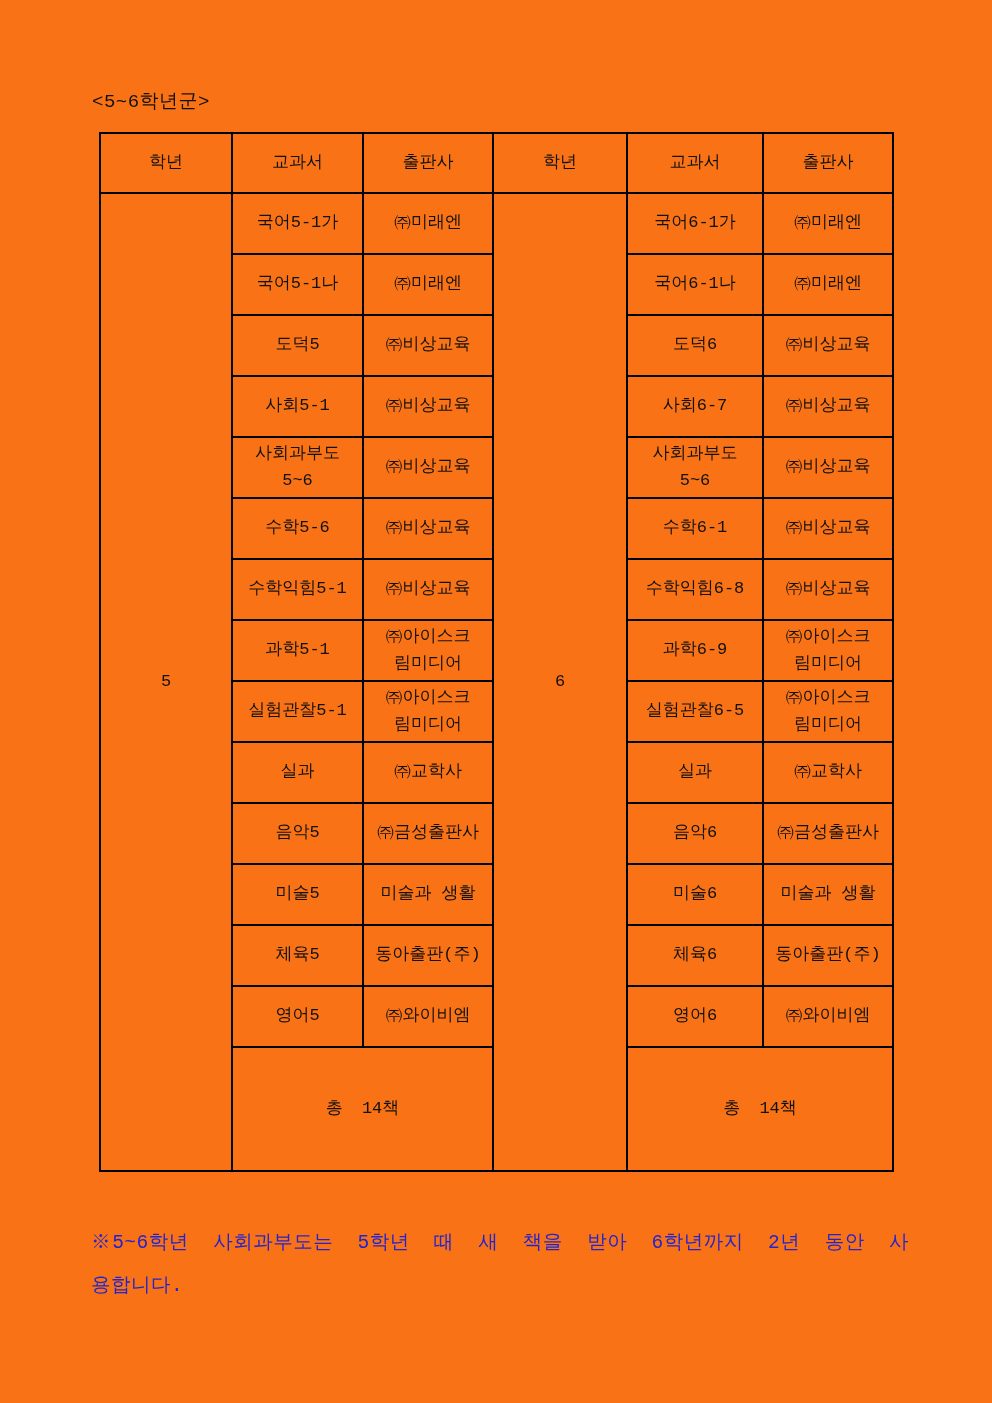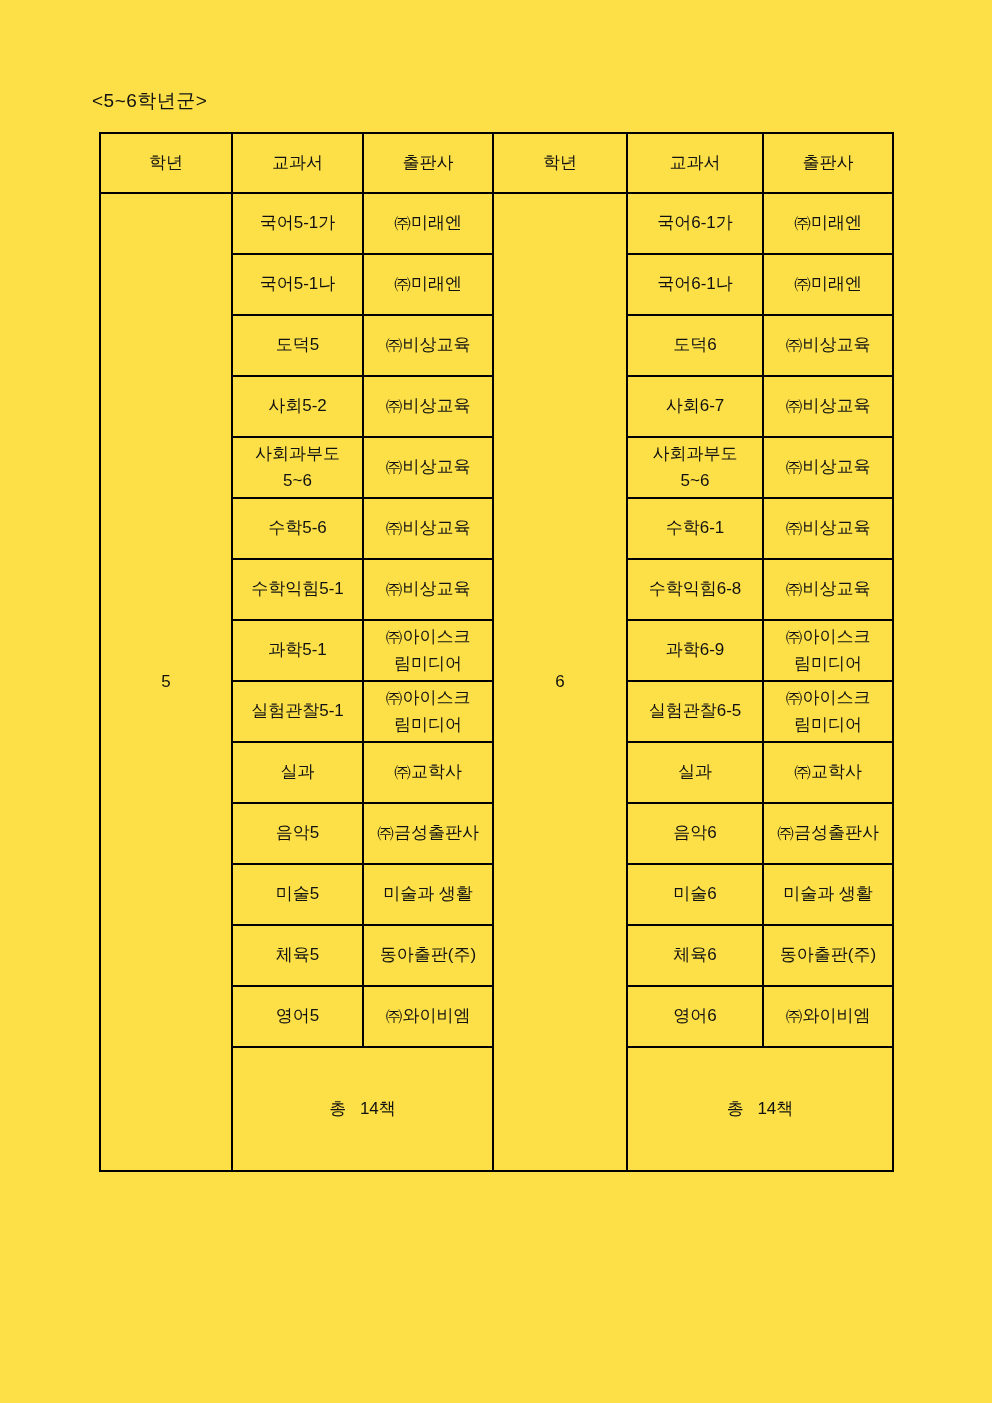--- a/index.html
+++ b/index.html
@@ -4,22 +4,22 @@
 <style>
   html, body {
     margin: 0;
     padding: 0;
     background: #ffffff;
   }
   .page {
     position: relative;
     width: 992px;
     height: 1403px;
-    background: #fde047;
-    font-family: Liberation Sans, sans-serif;
+    background: #f97316;
+    font-family: Liberation Mono, monospace;
     color: #111111;
     overflow: hidden;
   }
   .doc-title {
     position: absolute;
     left: 92px;
     top: 88px;
     font-size: 19px;
     letter-spacing: 0.5px;
     white-space: nowrap;
@@ -111,21 +111,21 @@
       <td>국어6-1나</td>
       <td>㈜미래엔</td>
     </tr>
     <tr class="book-row">
       <td>도덕5</td>
       <td>㈜비상교육</td>
       <td>도덕6</td>
       <td>㈜비상교육</td>
     </tr>
     <tr class="book-row">
-      <td>사회5-2</td>
+      <td>사회5-1</td>
       <td>㈜비상교육</td>
       <td>사회6-7</td>
       <td>㈜비상교육</td>
     </tr>
     <tr class="book-row">
       <td>사회과부도
 5~6</td>
       <td>㈜비상교육</td>
       <td>사회과부도
 5~6</td>
@@ -189,14 +189,15 @@
       <td>영어6</td>
       <td>㈜와이비엠</td>
     </tr>
     <tr class="total-row">
       <td class="total-cell" colspan="2">총 14책</td>
       <td class="total-cell" colspan="2">총 14책</td>
     </tr>
   </tbody>
     </table>
 
+  <div class="note">※5~6학년 사회과부도는 5학년 때 새 책을 받아 6학년까지 2년 동안 사용합니다.</div>
 
 </div>
 
 </body></html>

